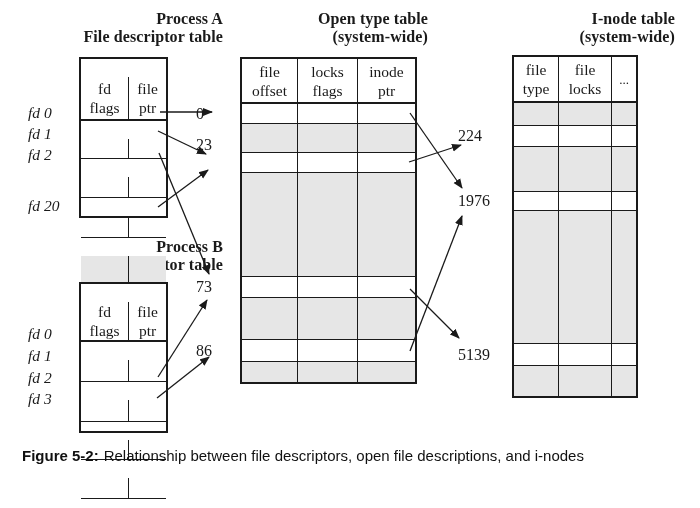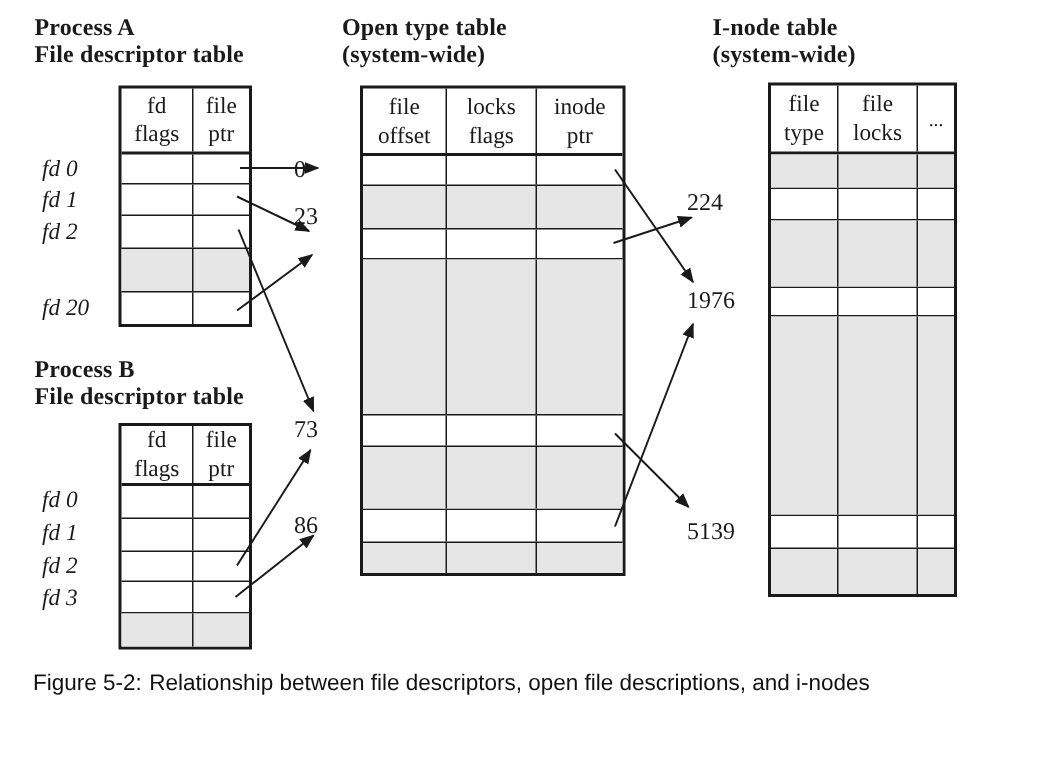--- a/index.html
+++ b/index.html
@@ -1,52 +1,52 @@
 <!DOCTYPE html>
 <html><head>
 <meta charset="utf-8">
 <style>
   html,body { margin:0; padding:0; background:#fff; }
   #canvas {
     position:relative; width:700px; height:508px; background:#ffffff;
     font-family:"Liberation Serif", serif; color:#1a1a1a; overflow:hidden;
   }
   .title {
-    position:absolute; text-align:left; font-weight:bold;
+    position:absolute; text-align:right; font-weight:bold;
     font-size:16px; line-height:18px; white-space:pre-line; letter-spacing:0.1px;font-family:Liberation Serif, serif;
   }
   .tbl {
     position:absolute; border:2px solid #1a1a1a; box-sizing:border-box; background:#fff;
   }
   .hdr, .row { display:grid; box-sizing:border-box; }
   .hdr { border-bottom:2px solid #1a1a1a; }
   .row { border-bottom:1px solid #1a1a1a; }
   .row:last-child { border-bottom:none; }
-  .cols-fd  { grid-template-columns:47px 1fr; }
+  .cols-fd  { grid-template-columns:47px 1fr;margin-top:18px; }
   .cols-oft { grid-template-columns:55px 60px 1fr; }
   .cols-ino { grid-template-columns:44px 53px 1fr; }
   .cell {
     box-sizing:border-box; display:flex; align-items:center; justify-content:center;
     text-align:center; white-space:pre-line; font-size:15.5px; line-height:19px;
     overflow:hidden;
   }
   .cell + .cell { border-left:1px solid #1a1a1a; }
   .gray .cell { background:#e6e6e6; }
   .rlabel {
     position:absolute; font-size:15.5px;
     height:20px; line-height:20px;
   }
   .ital { font-style:italic; }
   .num { font-size:16px; }
   #arrows { position:absolute; left:0; top:0; pointer-events:none; z-index:5; }
   .caption {
     position:absolute; font-family:"Liberation Sans", sans-serif;
     font-size:15px; line-height:18px; color:#111;
   }
-  .cap-label { font-weight:normal; margin-right:5px; }
+  .cap-label { font-weight:bold; margin-right:5px; }
 </style>
 </head>
 <body>
 
 <div id="canvas">
 
   <div class="title" style="left:23px; top:10px; width:200px;">Process A
 File descriptor table</div>
   <div class="title" style="left:228px; top:10px; width:200px;">Open type table
 (system-wide)</div>

